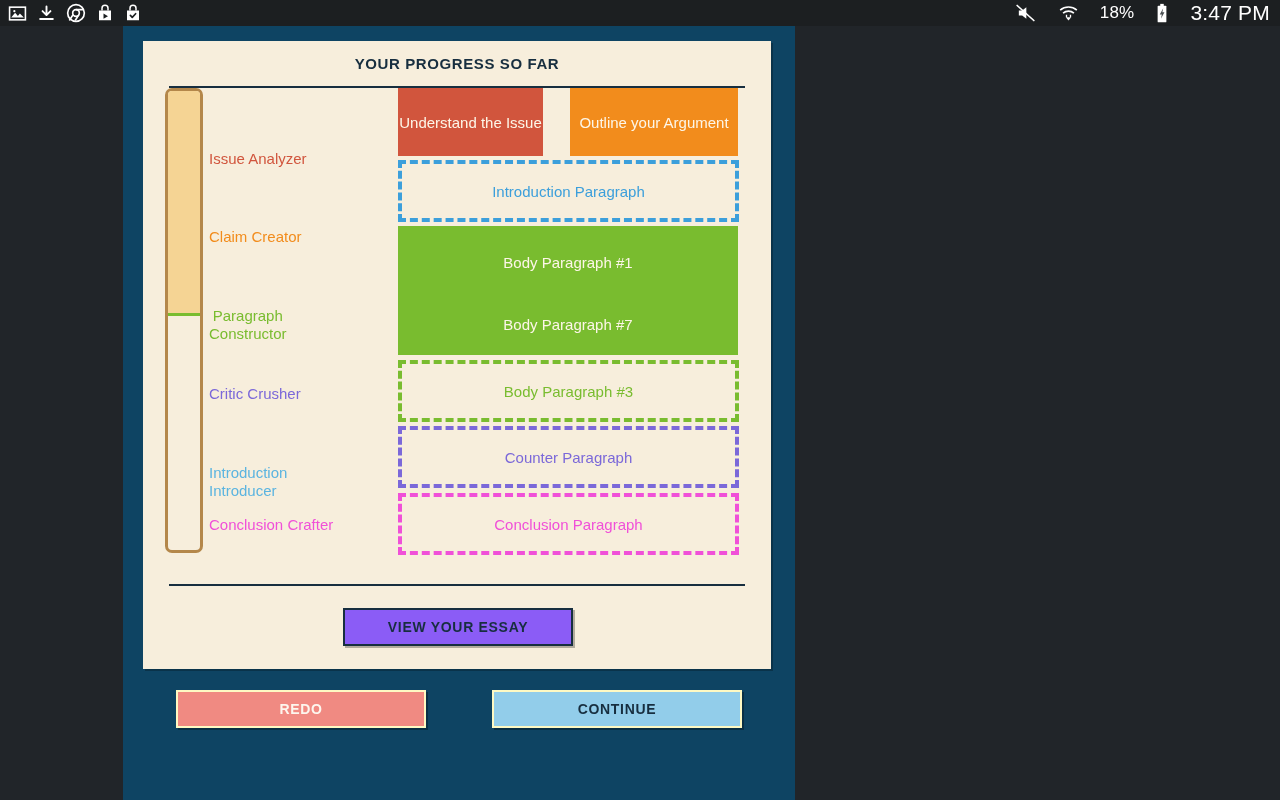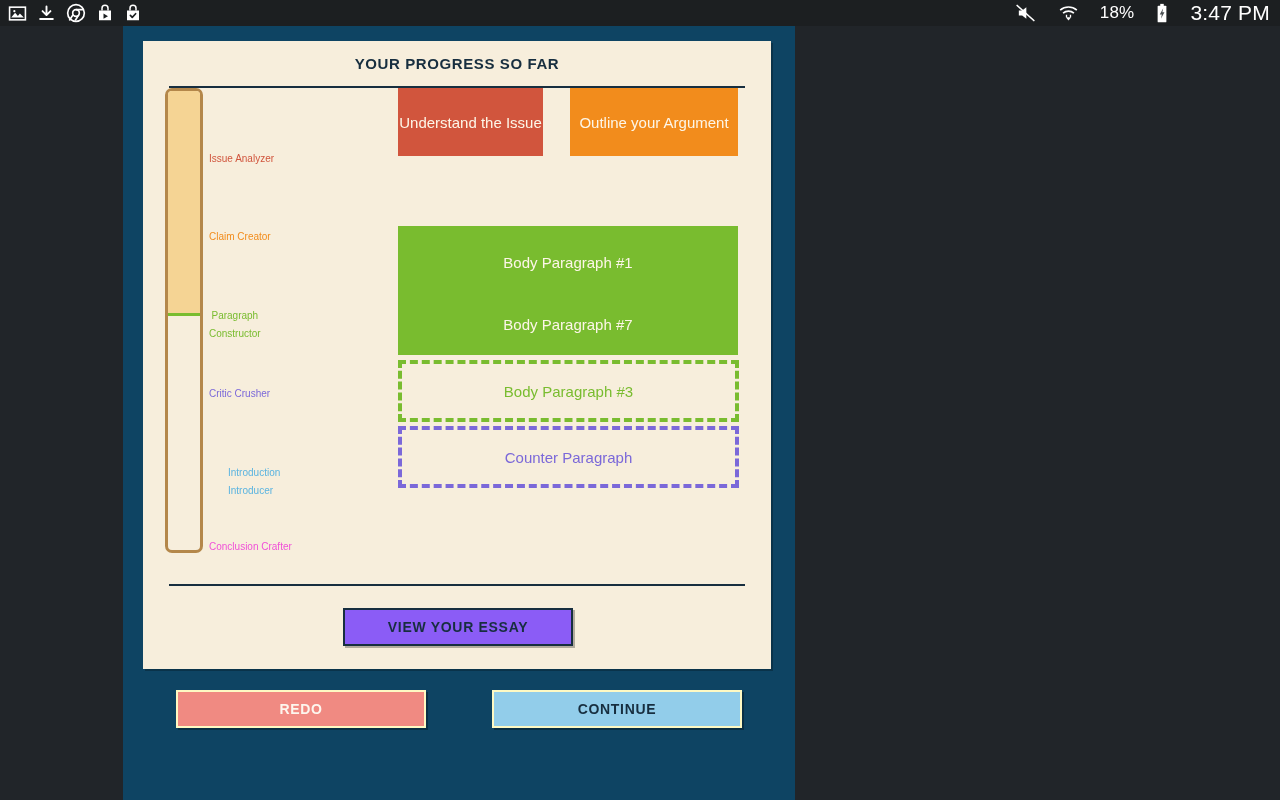--- a/index.html
+++ b/index.html
@@ -85,21 +85,21 @@
   .progress-fill {
     position: absolute; left: 0; top: 0; right: 0;
     background: #f5d494;
     border-bottom: 3px solid #79bc2f;
   }
 
   
   .stages { position: absolute; left: 66px; top: 0; width: 185px; height: 465px; }
   .stage {
     position: absolute;
-    font-size: 10px;
+    font-size: 15px;
     line-height: 18px;
     white-space: pre-line;
   }
 
   
   .blocks { position: absolute; left: 255px; top: 0px; width: 345px; height: 465px; }
   .blk {
     position: absolute;
     display: flex; align-items: center; justify-content: center;
     font-size: 15px;
@@ -207,32 +207,34 @@
     <div class="progress-track">
       <div class="progress-fill" id="progress-fill" style="height: 49%; background: rgb(245, 212, 148); border-bottom-color: rgb(121, 188, 47);"></div>
     </div>
 
     <div class="stages" id="stages">
         <div class="stage" style="top: 62px; color: rgb(209, 85, 61);">Issue Analyzer</div>
         <div class="stage" style="top: 140px; color: rgb(242, 140, 28);">Claim Creator</div>
         <div class="stage" style="top: 219px; color: rgb(121, 188, 47); text-align: center;">Paragraph
 Constructor</div>
         <div class="stage" style="top: 297px; color: rgb(123, 104, 217);">Critic Crusher</div>
-        <div class="stage" style="top: 376px; color: rgb(91, 180, 224); margin-left: 19px;">Introduction
+        <div class="stage" style="top: 376px; color: rgb(91, 180, 224);">Introduction
 Introducer</div>
-        <div class="stage" style="top: 450px; color: rgb(240, 80, 216);">Conclusion Crafter</div>
+        <div class="stage" style="top: 428px; color: rgb(240, 80, 216);">Conclusion Crafter</div>
       </div>
 
     <div class="blocks" id="blocks">
         <div class="blk solid" style="top: 0px; left: 0px; width: 145px; height: 68px; background: rgb(209, 85, 61);">Understand the Issue</div>
         <div class="blk solid" style="top: 0px; left: 172px; width: 168px; height: 68px; background: rgb(242, 140, 28);">Outline your Argument</div>
+        <div class="blk dashed" style="top: 72px; left: 0px; width: 341px; height: 62px; border: 4px dashed rgb(60, 159, 219); color: rgb(60, 159, 219);">Introduction Paragraph</div>
         <div class="blk solid" style="top: 138px; left: 0px; width: 340px; height: 73px; background: rgb(121, 188, 47);">Body Paragraph #1</div>
         <div class="blk solid" style="top: 205px; left: 0px; width: 340px; height: 62px; background: rgb(121, 188, 47);">Body Paragraph #7</div>
         <div class="blk dashed" style="top: 272px; left: 0px; width: 341px; height: 62px; border: 4px dashed rgb(121, 188, 47); color: rgb(121, 188, 47);">Body Paragraph #3</div>
         <div class="blk dashed" style="top: 338px; left: 0px; width: 341px; height: 62px; border: 4px dashed rgb(123, 104, 217); color: rgb(123, 104, 217);">Counter Paragraph</div>
+        <div class="blk dashed" style="top: 405px; left: 0px; width: 341px; height: 62px; border: 4px dashed rgb(240, 80, 216); color: rgb(240, 80, 216);">Conclusion Paragraph</div>
       </div>
   </div>
 
   <div class="rule bottom"></div>
 
   <div class="view-btn">VIEW YOUR ESSAY</div>
 </div>
 
 <div class="footer-btn btn-redo">REDO</div>
 <div class="footer-btn btn-continue">CONTINUE</div>

